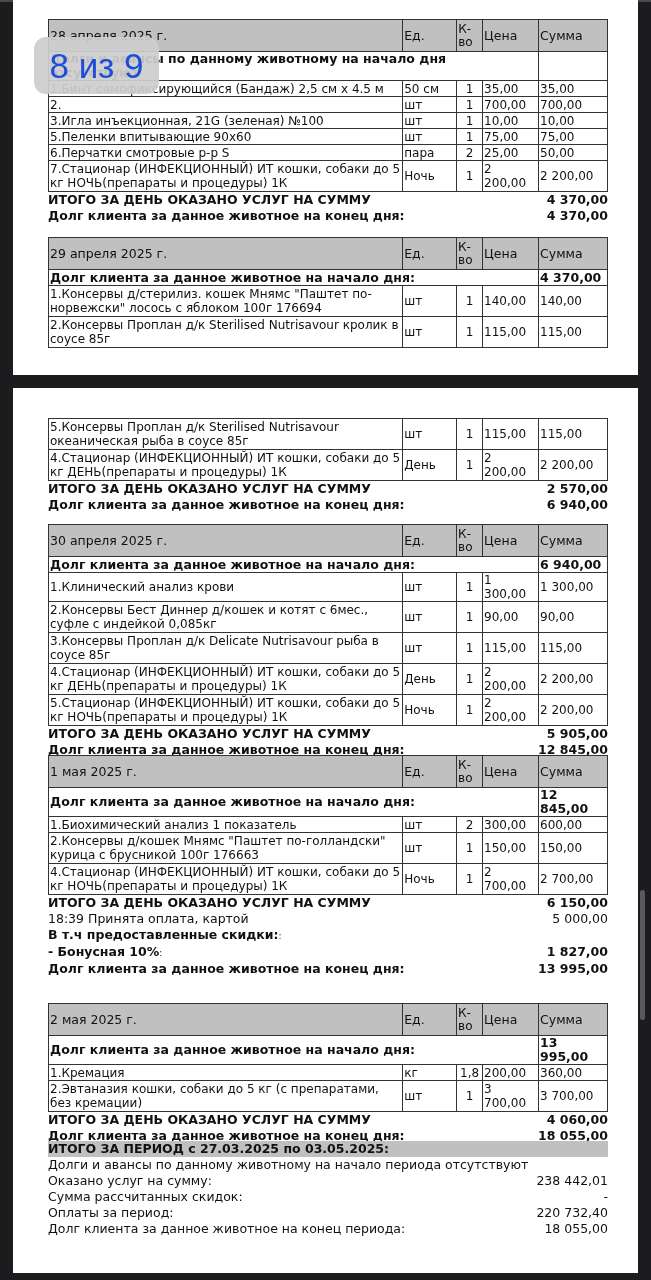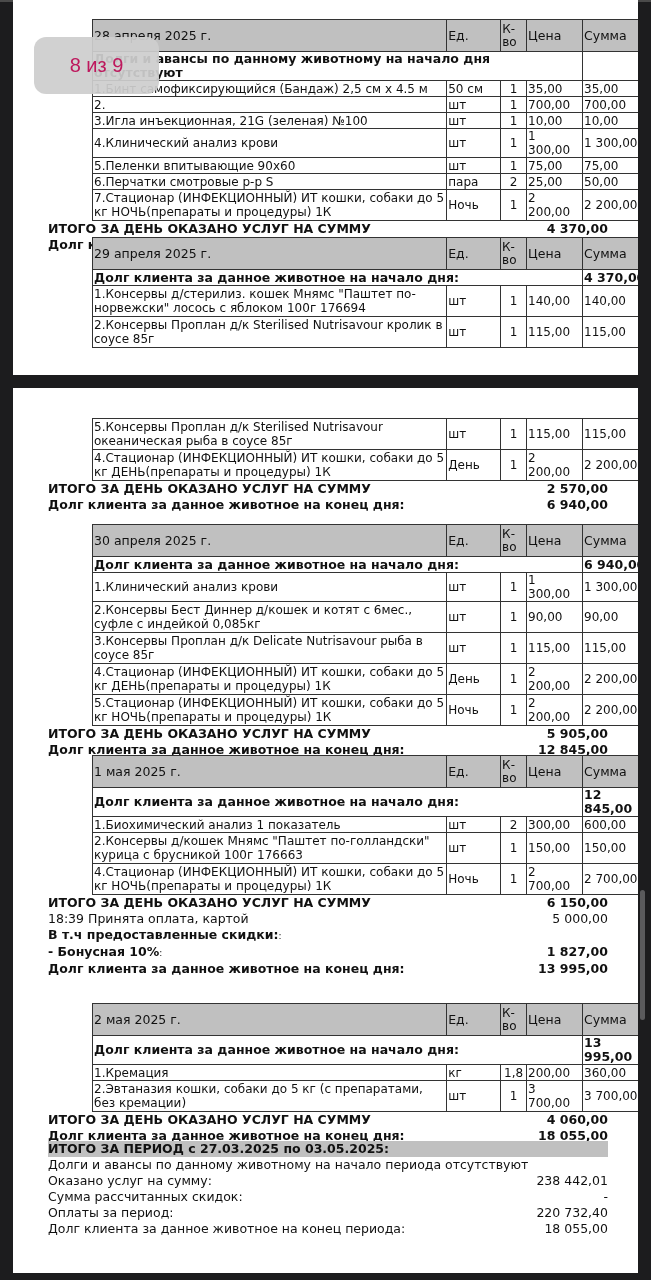--- a/index.html
+++ b/index.html
@@ -5,21 +5,21 @@
   * { box-sizing: border-box; margin: 0; padding: 0; }
   html, body { width: 651px; height: 1280px; overflow: hidden; background: #1c1c1e; }
   body { position: relative; font-family: "DejaVu Sans", sans-serif; color: #111; }
 
   .page { position: absolute; left: 13px; width: 625px; background: #fff; overflow: hidden; }
   .page1 { top: -10px; height: 385px; }
   .page2 { top: 388px; height: 885px; }
 
   .block { position: absolute; left: 35px; width: 560px; }
 
-  table.day { width: 560px; border-collapse: collapse; font-size: 12px; line-height: 14px; margin-left: 44px; }
+  table.day { width: 560px; border-collapse: collapse; font-size: 12px; line-height: 14px; }
   table.day td { border: 1px solid #333; padding: 0 1px; vertical-align: middle; }
   table.day col.c-name { width: 355px; }
   table.day col.c-unit { width: 54px; }
   table.day col.c-qty { width: 26px; }
   table.day col.c-price { width: 56px; }
   table.day col.c-sum { width: 69px; }
 
   tr.head td { background: #c0c0c0; height: 32px; font-size: 12.5px; }
   tr.head td.qty-h { text-align: left; font-size: 12px; line-height: 13px; }
   tr.debt td { font-weight: bold; height: 16px; font-size: 12.5px; }
@@ -30,21 +30,21 @@
 
   .sum-line { display: flex; justify-content: space-between; width: 560px; font-size: 12.5px; line-height: 16px; font-weight: bold; }
   .sum-line.plain { font-weight: normal; }
   .sum-line .v { text-align: right; }
   .sum-line .tiny { font-weight: normal; font-size: 9px; }
 
   .period-title { background: #c0c0c0; font-weight: bold; font-size: 12.5px; line-height: 16px; width: 560px; }
   .period-line { display: flex; justify-content: space-between; width: 560px; font-size: 12.5px; line-height: 16px; }
 
   .badge { position: absolute; left: 34px; top: 37px; width: 125px; height: 57px; border-radius: 12px;
-           background: rgba(205,205,205,0.93); color: #be185d; font-size: 20px; font-family: "Liberation Sans", sans-serif;
+           background: rgba(205,205,205,0.93); color: #1d4ed8; font-size: 35px; font-family: "Liberation Sans", sans-serif;
            display: flex; align-items: center; justify-content: center; }
 
   .scrollbar { position: absolute; left: 640px; top: 890px; width: 5px; height: 130px; border-radius: 3px; background: #5a5a5c; }
   .topbar { position: absolute; left: 0; top: 0; width: 651px; height: 2px; background: #4a4a4a; }
 </style>
 </head>
 <body>
 
 <div class="topbar"></div>
 
@@ -85,27 +85,20 @@
             <td class="num">700,00</td>
           </tr>
       <tr class="item">
             <td>3.Игла инъекционная, 21G (зеленая) №100</td>
             <td>шт</td>
             <td class="ctr">1</td>
             <td class="num">10,00</td>
             <td class="num">10,00</td>
           </tr>
       <tr class="item">
-            <td>4.Клинический анализ крови</td>
-            <td>шт</td>
-            <td class="ctr">1</td>
-            <td class="num">1 300,00</td>
-            <td class="num">1 300,00</td>
-          </tr>
-      <tr class="item">
             <td>5.Пеленки впитывающие 90х60</td>
             <td>шт</td>
             <td class="ctr">1</td>
             <td class="num">75,00</td>
             <td class="num">75,00</td>
           </tr>
       <tr class="item">
             <td>6.Перчатки смотровые р-р S</td>
             <td>пара</td>
             <td class="ctr">2</td>

